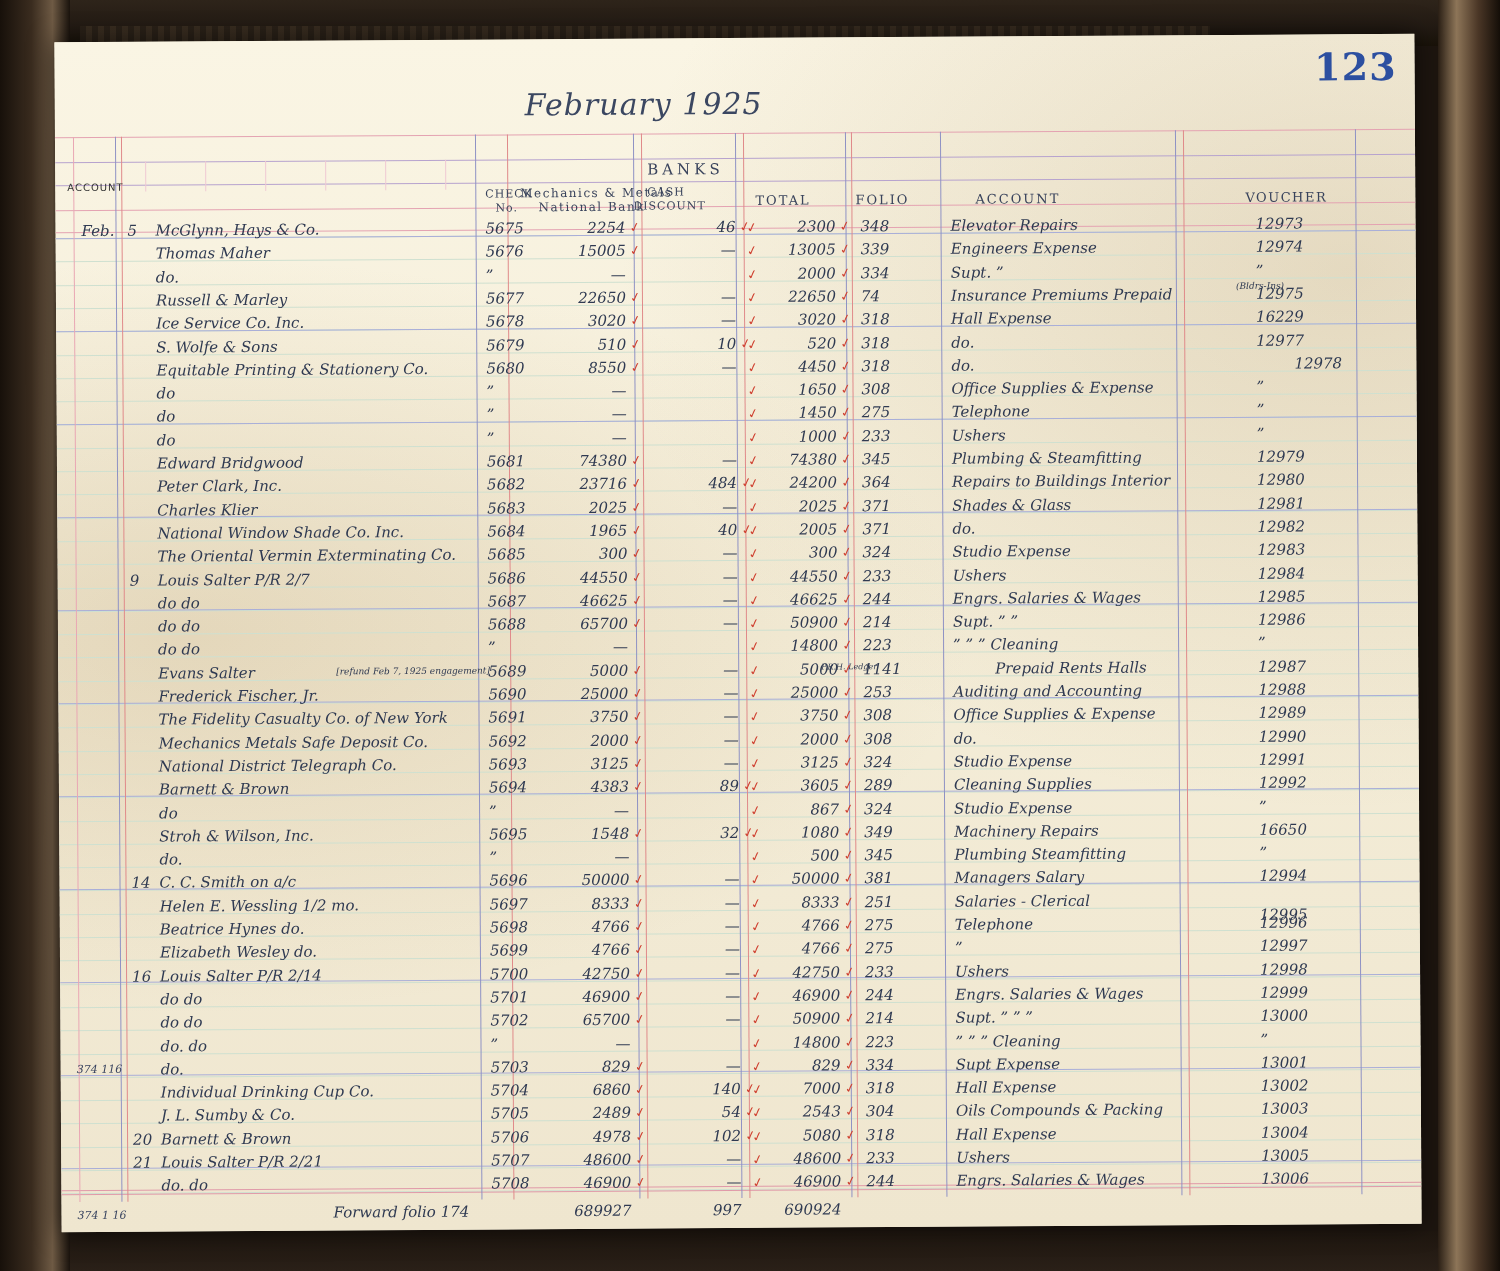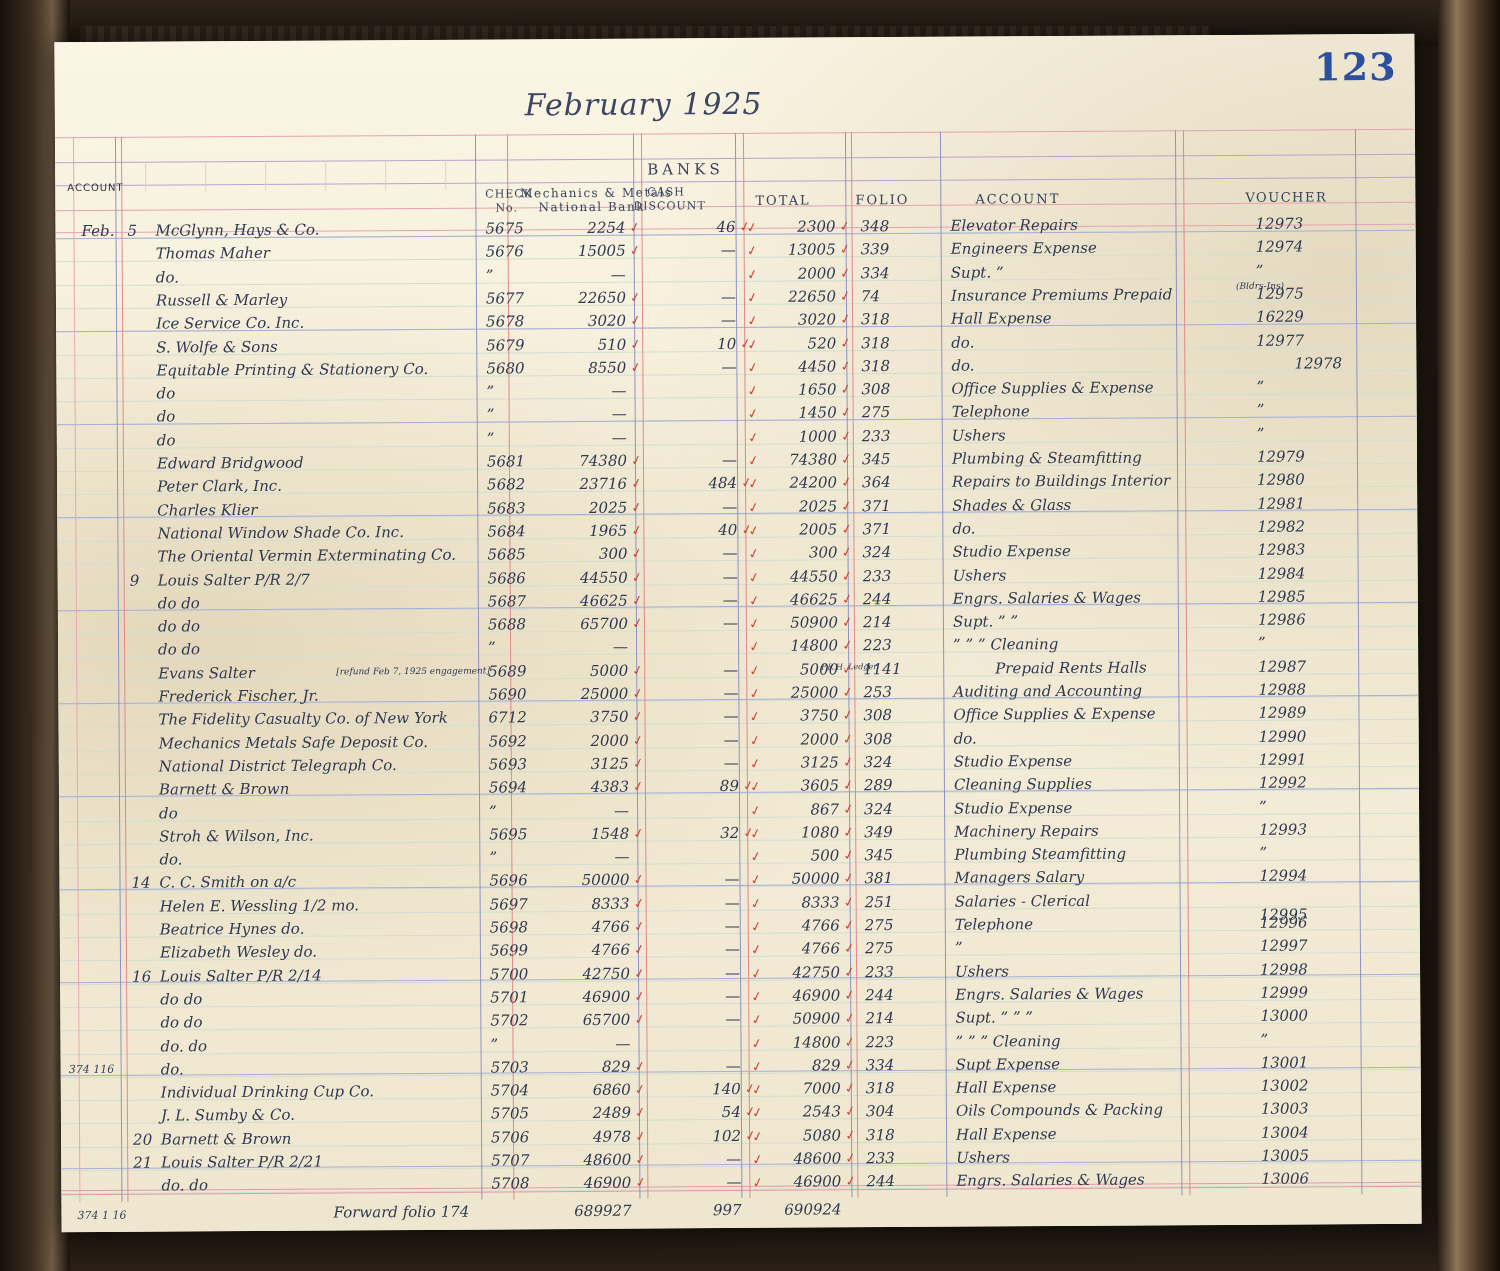--- a/index.html
+++ b/index.html
@@ -427,21 +427,21 @@
         <div class="ink row-text" style="top:622.7px;left:1200px;">12987</div>
         <div class="ink row-text" style="top:646px;left:100px;">Frederick Fischer, Jr.</div>
         <div class="ink row-text" style="top:646px;left:430px;">5690</div>
         <div class="ink row-text" style="top:646px;left:0;width:570px;text-align:right;">25000</div>
         <div class="ink row-text" style="top:646px;left:0;width:680px;text-align:right;">—</div>
         <div class="ink row-text" style="top:646px;left:0;width:780px;text-align:right;">25000</div>
         <div class="ink row-text" style="top:646px;left:805px;">253</div>
         <div class="ink row-text" style="top:646px;left:895px;">Auditing and Accounting</div>
         <div class="ink row-text" style="top:646px;left:1200px;">12988</div>
         <div class="ink row-text" style="top:669.3px;left:100px;">The Fidelity  Casualty Co. of New York</div>
-        <div class="ink row-text" style="top:669.3px;left:430px;">6712</div>
+        <div class="ink row-text" style="top:669.3px;left:430px;">5691</div>
         <div class="ink row-text" style="top:669.3px;left:0;width:570px;text-align:right;">3750</div>
         <div class="ink row-text" style="top:669.3px;left:0;width:680px;text-align:right;">—</div>
         <div class="ink row-text" style="top:669.3px;left:0;width:780px;text-align:right;">3750</div>
         <div class="ink row-text" style="top:669.3px;left:805px;">308</div>
         <div class="ink row-text" style="top:669.3px;left:895px;">Office Supplies &amp; Expense</div>
         <div class="ink row-text" style="top:669.3px;left:1200px;">12989</div>
         <div class="ink row-text" style="top:692.6px;left:100px;">Mechanics Metals Safe Deposit Co.</div>
         <div class="ink row-text" style="top:692.6px;left:430px;">5692</div>
         <div class="ink row-text" style="top:692.6px;left:0;width:570px;text-align:right;">2000</div>
         <div class="ink row-text" style="top:692.6px;left:0;width:680px;text-align:right;">—</div>
@@ -472,21 +472,21 @@
         <div class="ink row-text" style="top:762.5px;left:805px;">324</div>
         <div class="ink row-text" style="top:762.5px;left:895px;">Studio Expense</div>
         <div class="ink row-text" style="top:762.5px;left:1200px;">”</div>
         <div class="ink row-text" style="top:785.8000000000001px;left:100px;">Stroh &amp; Wilson, Inc.</div>
         <div class="ink row-text" style="top:785.8000000000001px;left:430px;">5695</div>
         <div class="ink row-text" style="top:785.8000000000001px;left:0;width:570px;text-align:right;">1548</div>
         <div class="ink row-text" style="top:785.8000000000001px;left:0;width:680px;text-align:right;">32</div>
         <div class="ink row-text" style="top:785.8000000000001px;left:0;width:780px;text-align:right;">1080</div>
         <div class="ink row-text" style="top:785.8000000000001px;left:805px;">349</div>
         <div class="ink row-text" style="top:785.8000000000001px;left:895px;">Machinery Repairs</div>
-        <div class="ink row-text" style="top:785.8000000000001px;left:1200px;">12993</div>
+        <div class="ink row-text" style="top:785.8000000000001px;left:1200px;">16650</div>
         <div class="ink row-text" style="top:809.1px;left:100px;">do.</div>
         <div class="ink row-text" style="top:809.1px;left:430px;">”</div>
         <div class="ink row-text" style="top:809.1px;left:0;width:570px;text-align:right;">—</div>
         <div class="ink row-text" style="top:809.1px;left:0;width:780px;text-align:right;">500</div>
         <div class="ink row-text" style="top:809.1px;left:805px;">345</div>
         <div class="ink row-text" style="top:809.1px;left:895px;">Plumbing Steamfitting</div>
         <div class="ink row-text" style="top:809.1px;left:1200px;">”</div>
         <div class="ink row-text" style="top:832.4px;left:72px;">14</div>
         <div class="ink row-text" style="top:832.4px;left:100px;">C. C. Smith              on a/c</div>
         <div class="ink row-text" style="top:832.4px;left:430px;">5696</div>
@@ -731,16 +731,16 @@
         <div class="check-tick" style="left: 684px; top: 1089.7px;">✓</div>
         <div class="check-tick" style="left: 784px; top: 1089.7px;">✓</div>
         <div class="check-tick" style="left: 691px; top: 1090.7px;">✓</div>
         <div class="check-tick" style="left: 574px; top: 1113px;">✓</div>
         <div class="check-tick" style="left: 784px; top: 1113px;">✓</div>
         <div class="check-tick" style="left: 691px; top: 1114px;">✓</div>
         <div class="check-tick" style="left: 574px; top: 1136.3px;">✓</div>
         <div class="check-tick" style="left: 784px; top: 1136.3px;">✓</div>
         <div class="check-tick" style="left: 691px; top: 1137.3px;">✓</div>
       </div>
-  <div class="margin-note" style="left: 8px; top: 1020.8px; text-align: right;">374 116</div>
+  <div class="margin-note" style="left: 16px; top: 1020.8px; text-align: right;">374 116</div>
       <div class="margin-note" style="left: 16px; top: 1166.6px;">374 1 16</div>
     </div>
 </div>
 
 </body></html>

